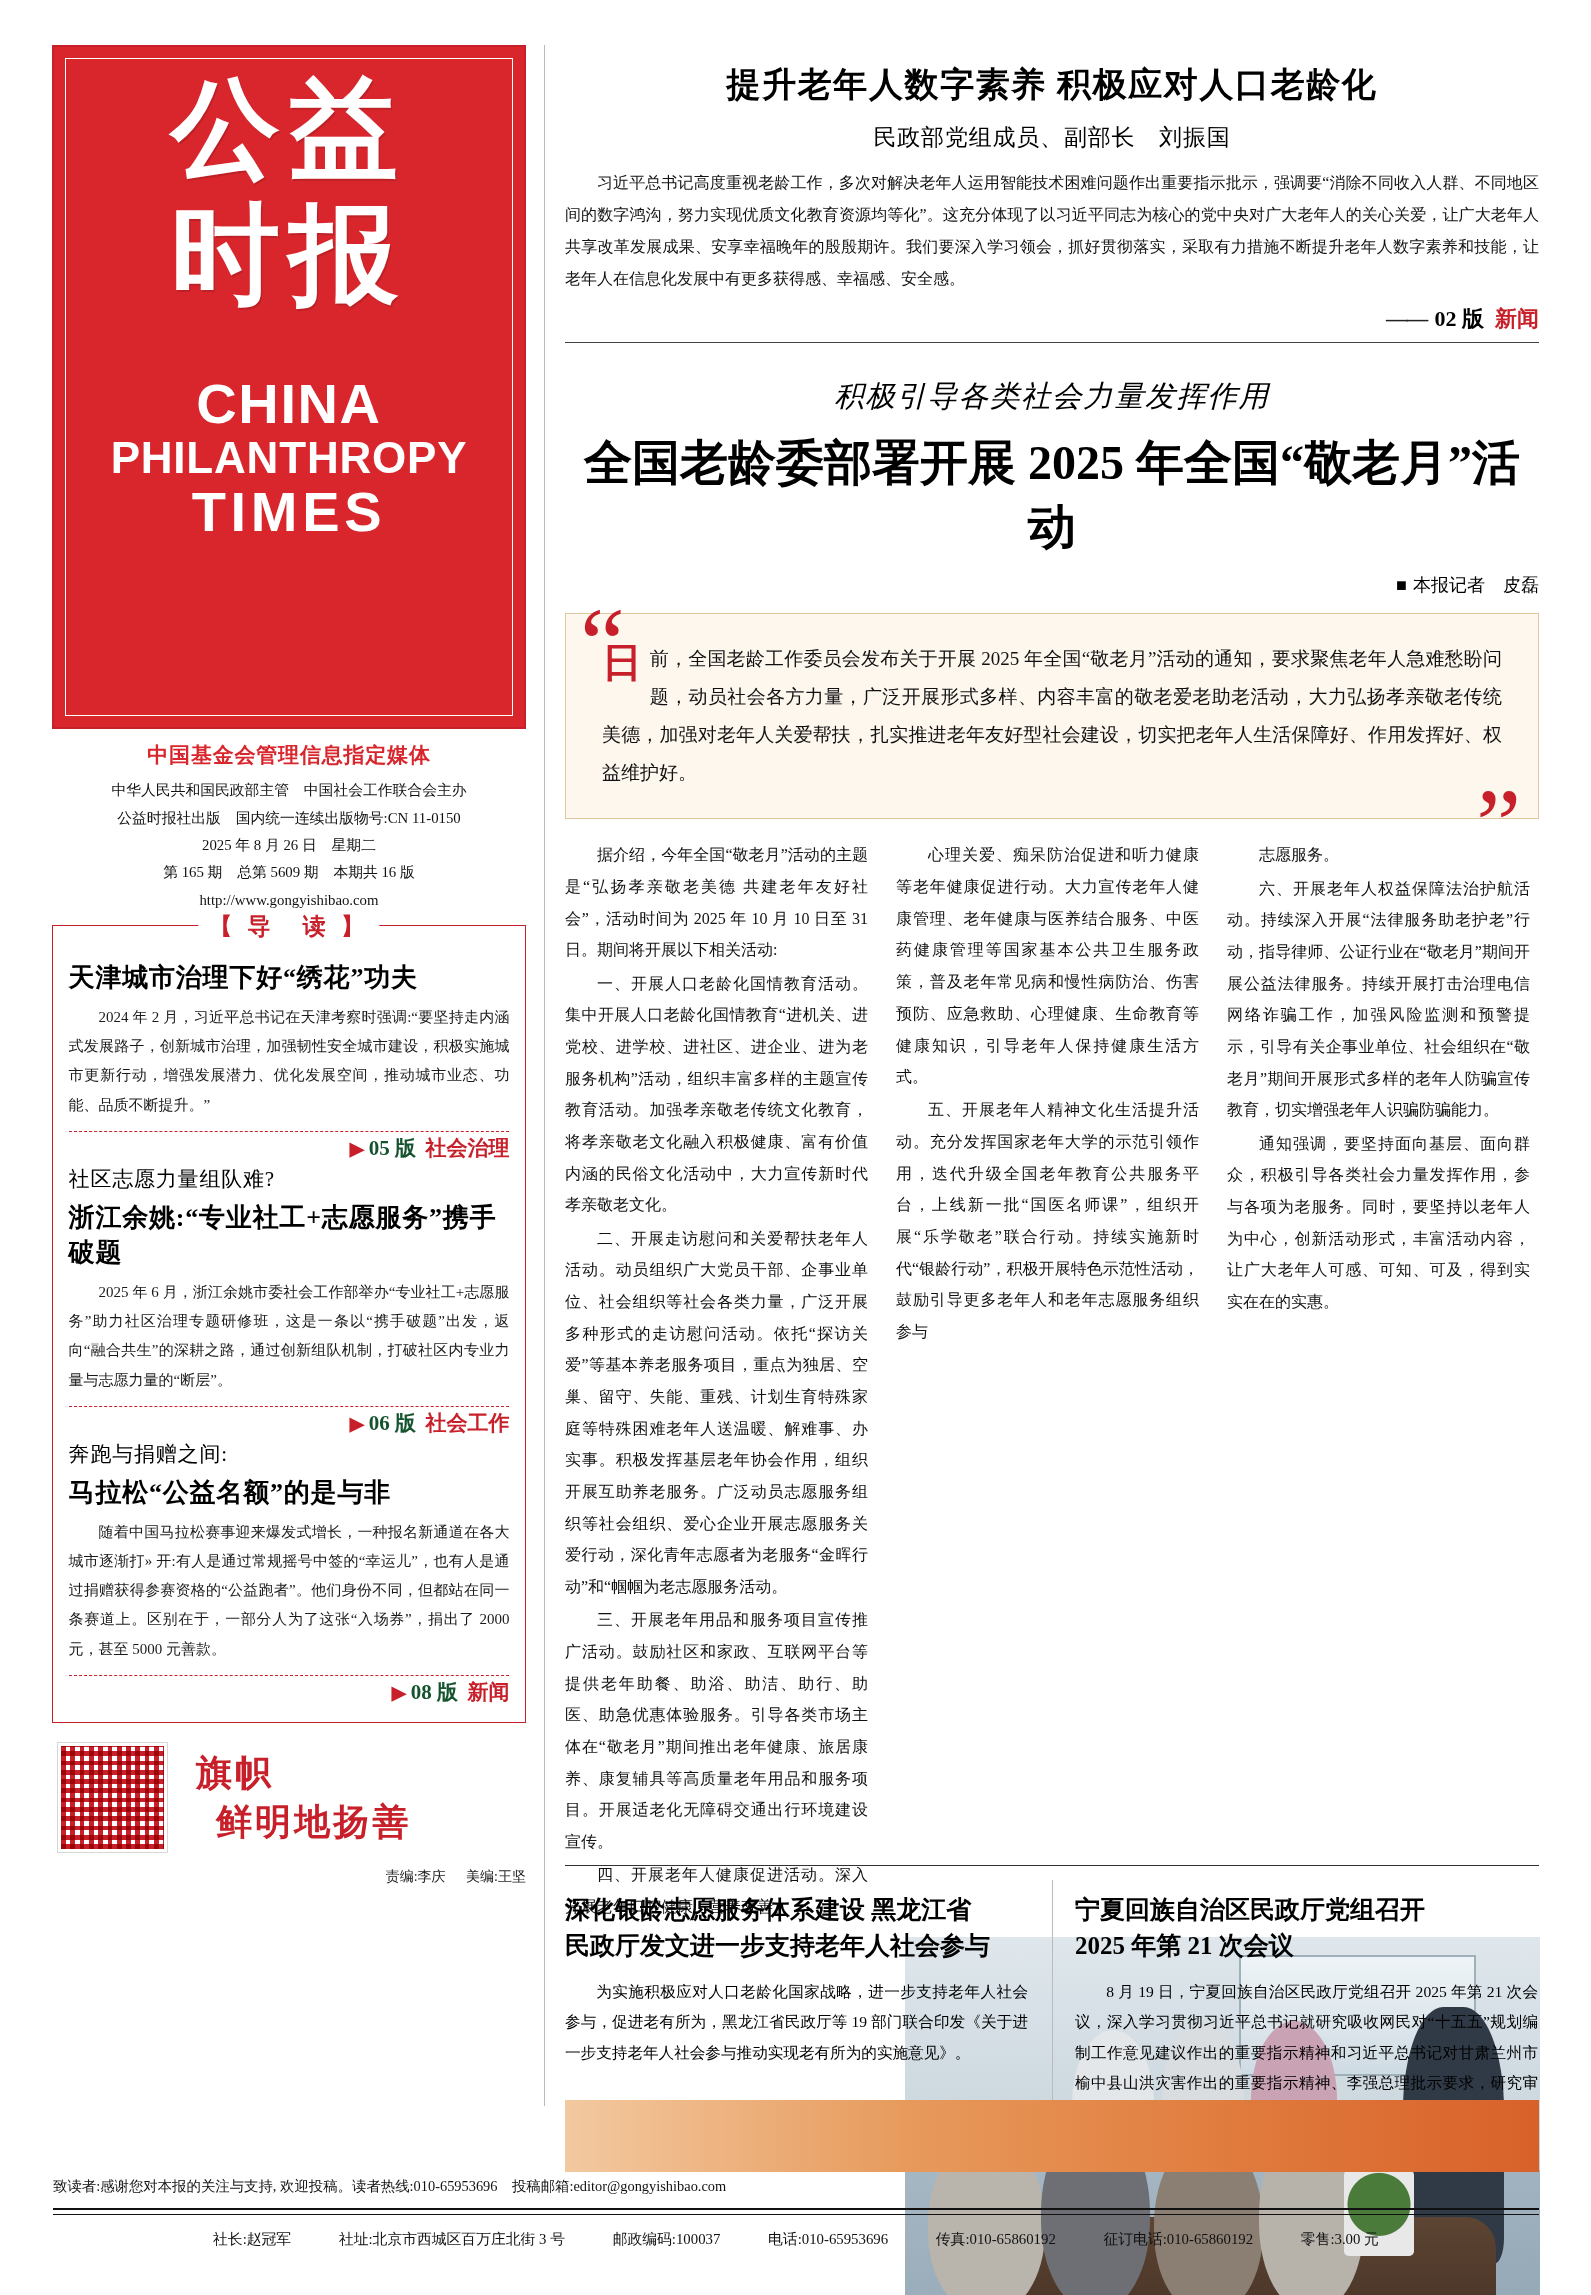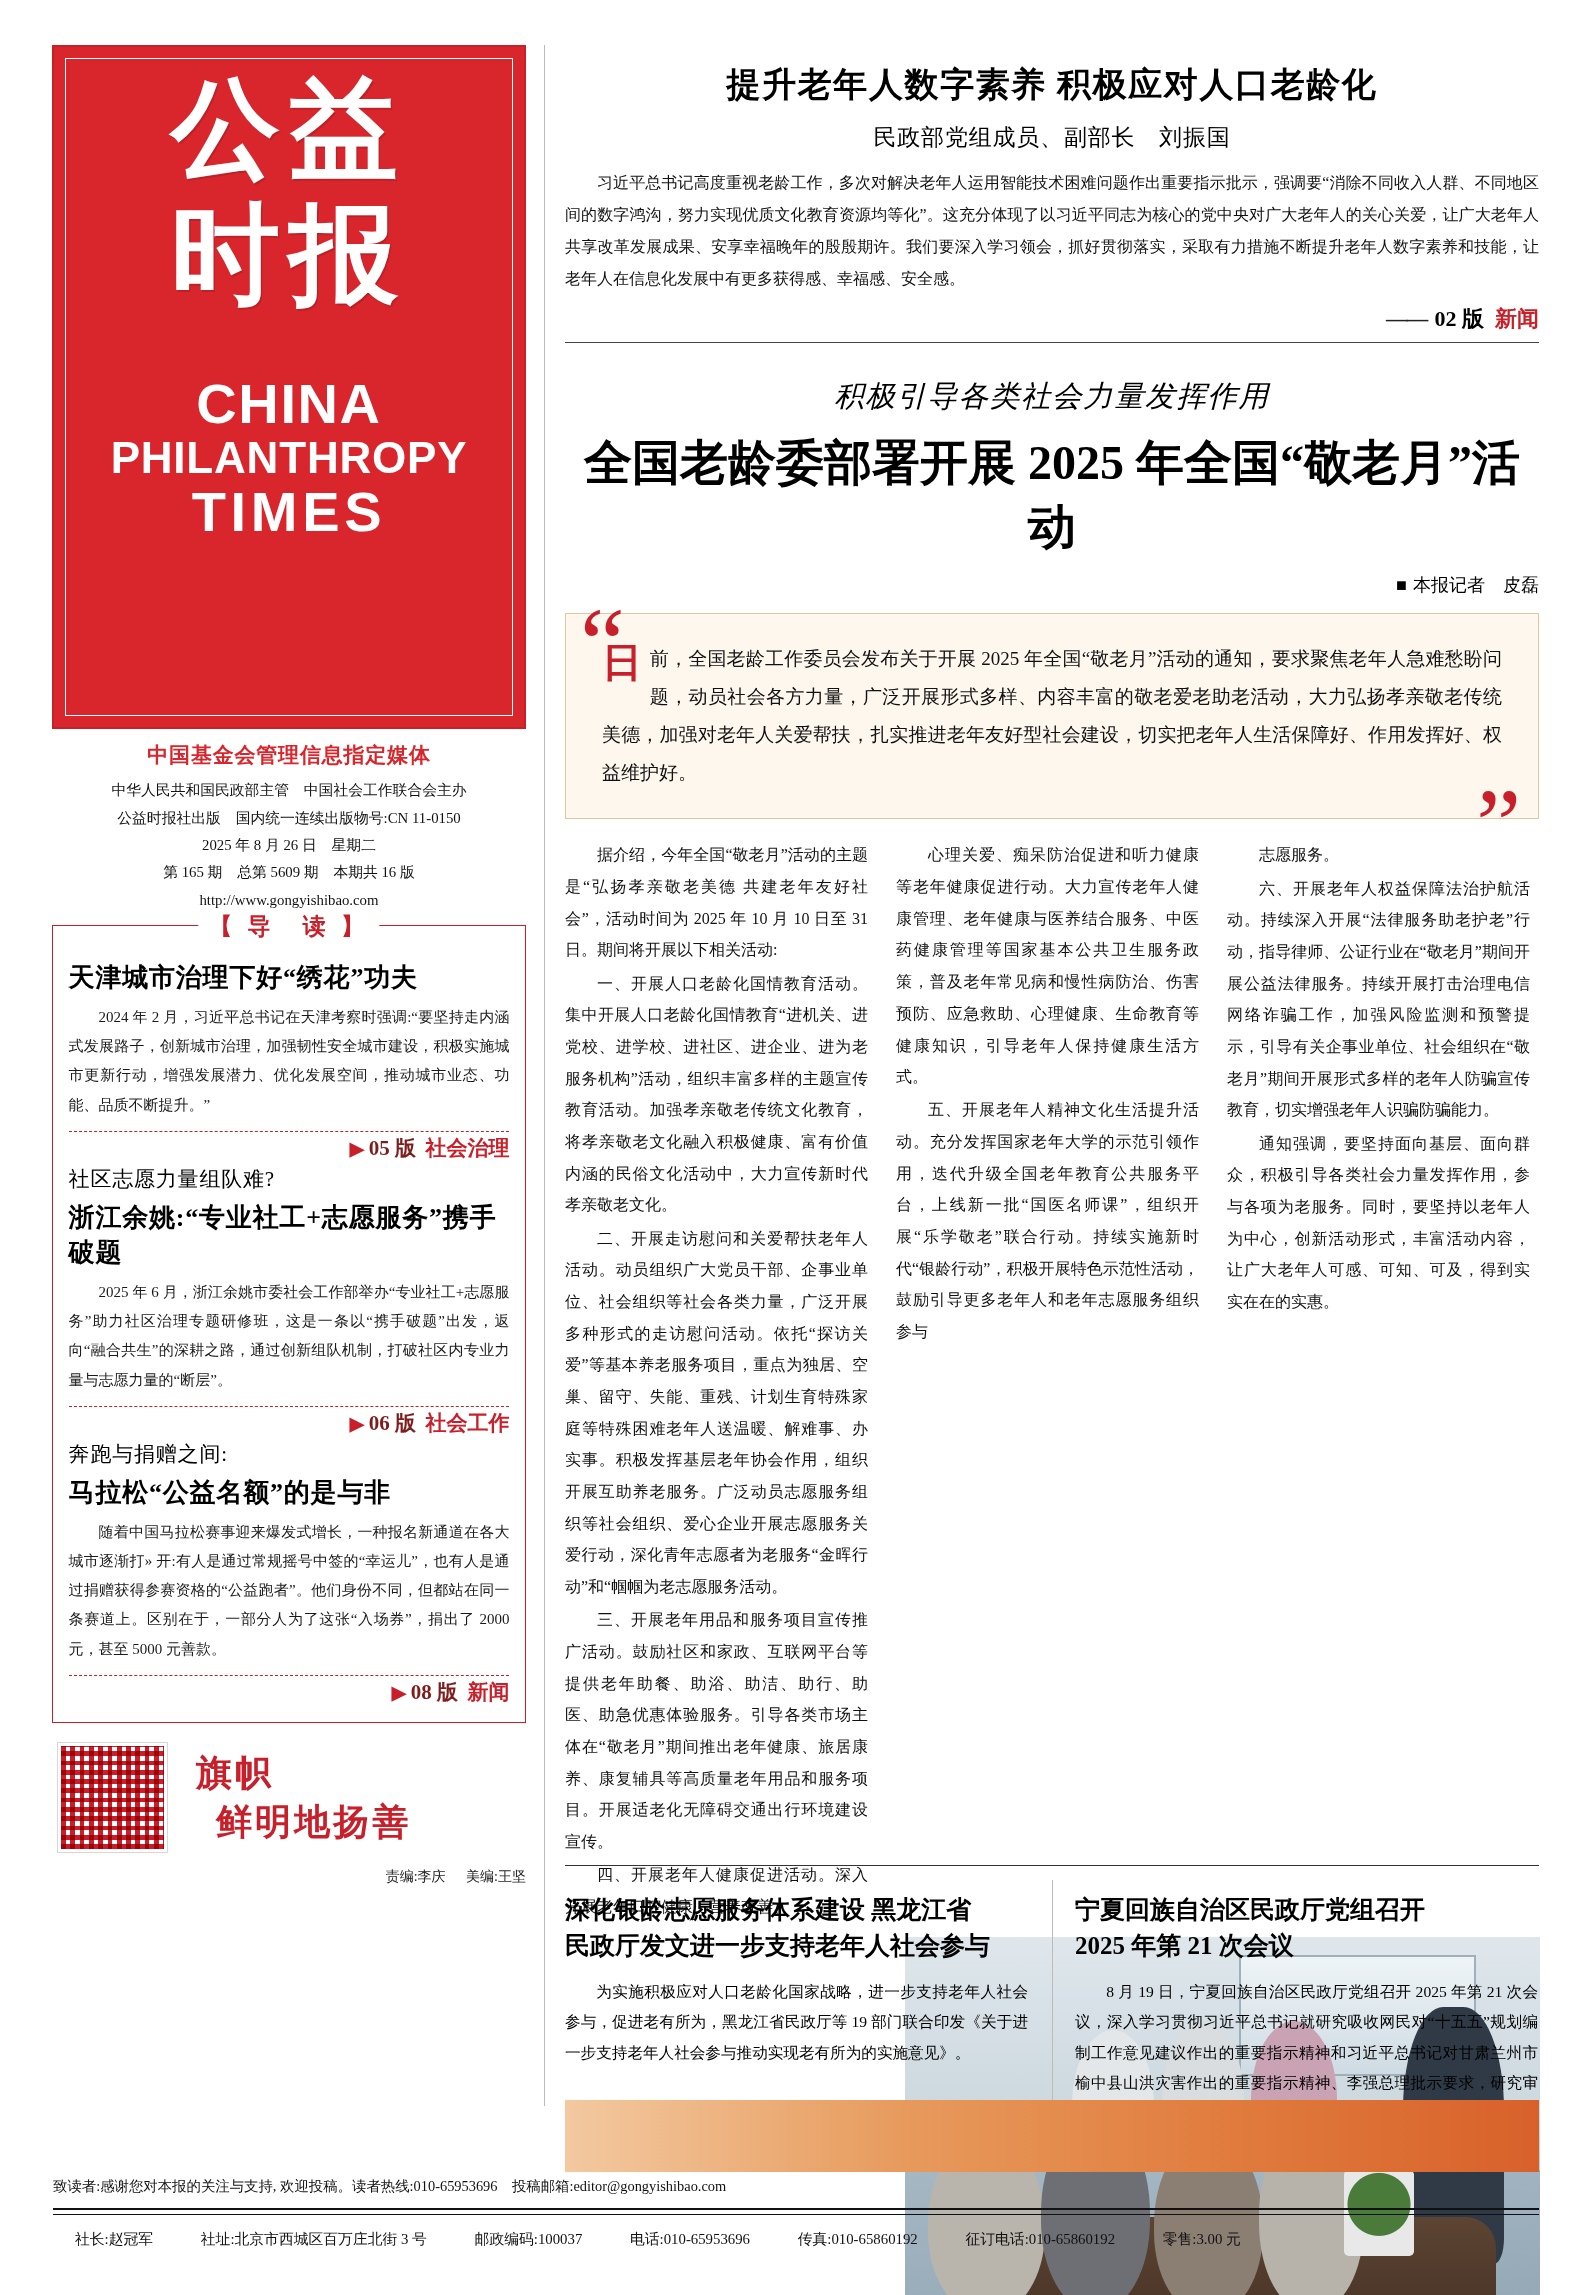--- a/index.html
+++ b/index.html
@@ -132,21 +132,21 @@
     position: relative;
     height: 0.8px;
   }
   .ref-line {
     text-align: right;
     font-size: 21px;
     font-weight: bold;
     margin-top: -4.7px;
   }
   .ref-line .tri { color: #c8202a; font-size: 18.7px; margin-right: 4.7px;}
-  .ref-line .page-no { color: #7f1d1d; margin-top: 11px; }
+  .ref-line .page-no { color: #14532d; margin-top: 11px; }
   .ref-line .sec { color: #c8202a; margin-left: 9.3px; }
 
   
   .qr-row {
     position: relative;
     margin-top: 20px;
     height: 117px;
   }
   .qr {
     position: absolute;
@@ -426,20 +426,21 @@
     left: 53px;
     top: 2214px;
     width: 1486px;
     border-top: 0.8px solid #111;
   }
   .footer-line {
     position: absolute;
     left: 53px;
     top: 2230px;
     width: 1486px;
+    text-align: center;
     font-size: 14.8px;
     color: #111;
   }
   .footer-line span { margin: 0 22px; }
 </style>
 </head>
 <body>
 
 <div class="page">
 

